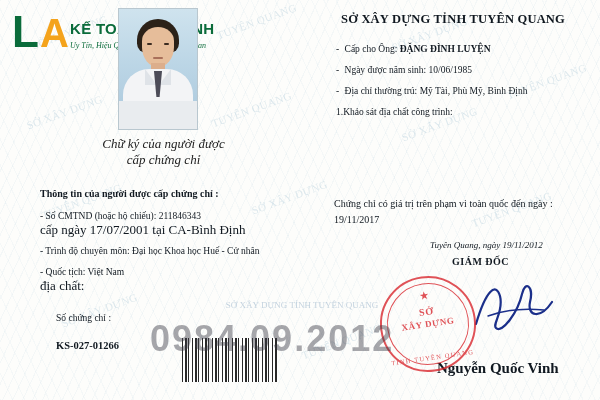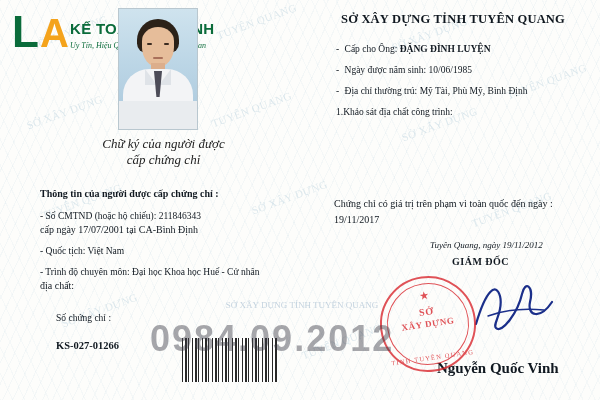--- a/index.html
+++ b/index.html
@@ -241,21 +241,21 @@
     margin-bottom: 11px;
     color: #101820;
   }
   .left-info .row {
     font-size: 9.5px;
     line-height: 12px;
     margin-bottom: 9px;
     color: #101820;
   }
   .left-info .row2 {
-    font-size: 10px;
+    font-size: 13px;
     line-height: 12px;
     margin-top: -7px;
     margin-bottom: 9px;
     color: #101820;
   }
   .cert-no-label {
     position: absolute;
     left: 56px;
     top: 313px;
     font-size: 9.5px;
@@ -462,22 +462,22 @@
       <span>Địa chỉ thường trú:</span>
       <span>Mỹ Tài, Phù Mỹ, Bình Định</span>
     </div>
     <div class="scope-line">1.Khảo sát địa chất công trình:</div>
   </div>
 
   <div class="left-info">
     <div class="heading">Thông tin của người được cấp chứng chỉ :</div>
     <div class="row">- Số CMTND (hoặc hộ chiếu):   211846343</div>
     <div class="row2">cấp ngày 17/07/2001  tại  CA-Bình Định</div>
+    <div class="row">- Trình độ chuyên môn: Đại học Khoa học Huế - Cử nhân</div>
     <div class="row">- Quốc tịch:  Việt Nam</div>
-    <div class="row">- Trình độ chuyên môn: Đại học Khoa học Huế - Cử nhân</div>
     <div class="row2">địa chất:</div>
   </div>
 
   <div class="cert-no-label">Số chứng chỉ :</div>
   <div class="cert-no-value">KS-027-01266</div>
 
   <div class="valid-block">
     <div>Chứng chỉ có giá trị trên phạm vi toàn quốc đến ngày :</div>
     <div>19/11/2017</div>
   </div>

